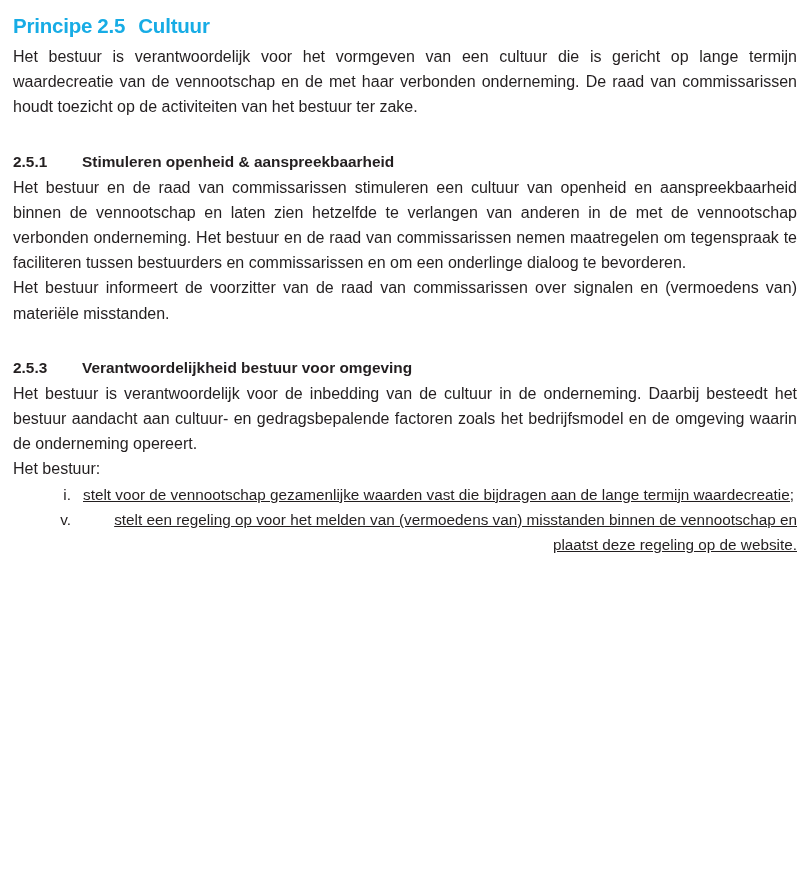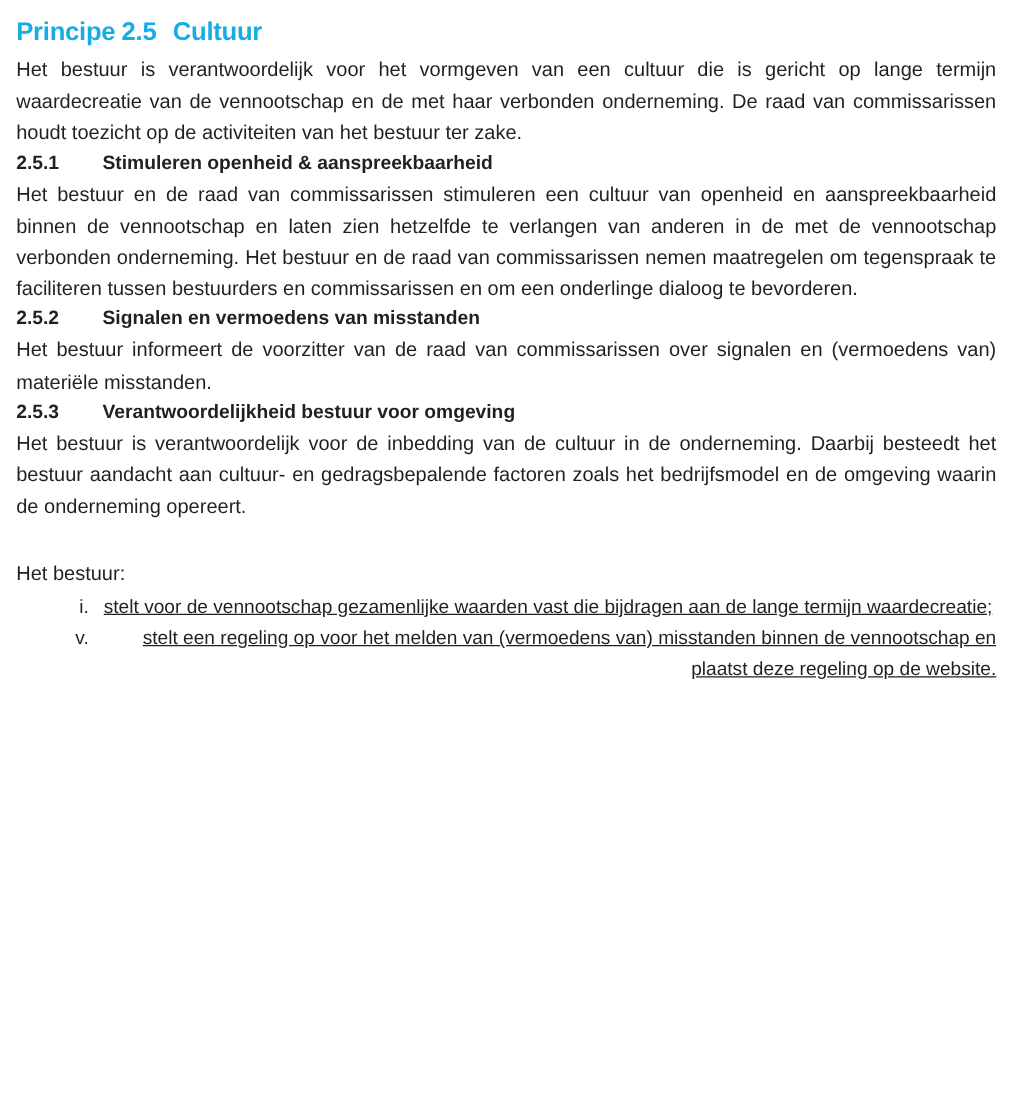--- a/index.html
+++ b/index.html
@@ -70,23 +70,23 @@
     margin: 0 0 2px 0;
     color: #231f20;
     white-space: nowrap;
   }
   .sub-heading .sub-num {
     display: inline-block;
     width: 69px;
   }
 
   .block-gap-heading {
+    margin-top: 31px;
   }
   .block-gap-para {
-    margin-top: 29px;
   }
 
   
   .roman-list {
     margin: 0;
     padding: 0;
     list-style: none;
   }
   .roman-list li {
     position: relative;
@@ -125,23 +125,20 @@
       <span>Principe</span><span class="num">2.5</span><span class="title">Cultuur</span>
     </h1>
 
     <p class="body-text intro-para">Het bestuur is verantwoordelijk voor het vormgeven van een cultuur die is gericht op lange termijn waardecreatie van de vennootschap en de met haar verbonden onderneming. De raad van commissarissen houdt toezicht op de activiteiten van het bestuur ter zake.</p>
 
     <h2 class="sub-heading block-gap-heading">
       <span class="sub-num">2.5.1</span><span>Stimuleren openheid &amp; aanspreekbaarheid</span>
     </h2>
     <p class="body-text">Het bestuur en de raad van commissarissen stimuleren een cultuur van openheid en aanspreekbaarheid binnen de vennootschap en laten zien hetzelfde te verlangen van anderen in de met de vennootschap verbonden onderneming. Het bestuur en de raad van commissarissen nemen maatregelen om tegenspraak te faciliteren tussen bestuurders en commissarissen en om een onderlinge dialoog te bevorderen.</p>
 
-    <h2 class="sub-heading block-gap-heading">
-      <span class="sub-num">2.5.2</span><span>Signalen en vermoedens van misstanden</span>
-    </h2>
     <p class="body-text">Het bestuur informeert de voorzitter van de raad van commissarissen over signalen en (vermoedens van) materiële misstanden.</p>
 
     <h2 class="sub-heading block-gap-heading">
       <span class="sub-num">2.5.3</span><span>Verantwoordelijkheid bestuur voor omgeving</span>
     </h2>
     <p class="body-text">Het bestuur is verantwoordelijk voor de inbedding van de cultuur in de onderneming. Daarbij besteedt het bestuur aandacht aan cultuur- en gedragsbepalende factoren zoals het bedrijfsmodel en de omgeving waarin de onderneming opereert.</p>
 
     <p class="body-text nojust block-gap-para">Het bestuur:</p>
 
     <ol class="roman-list">

